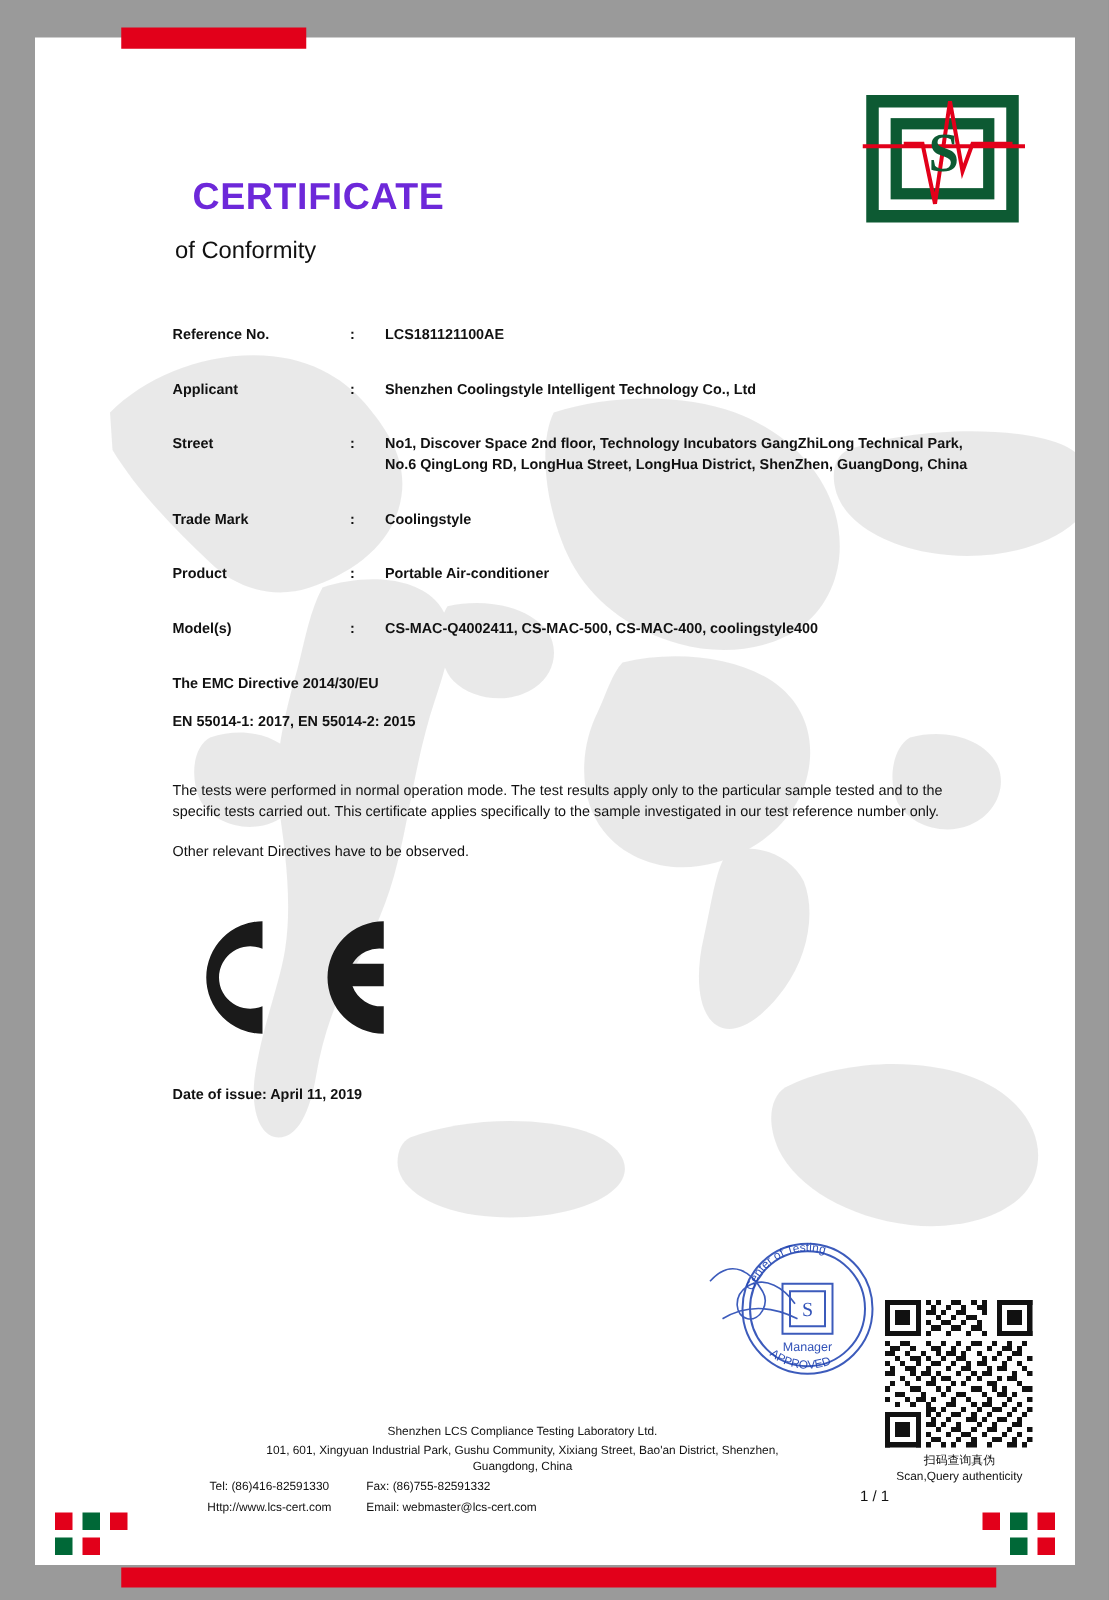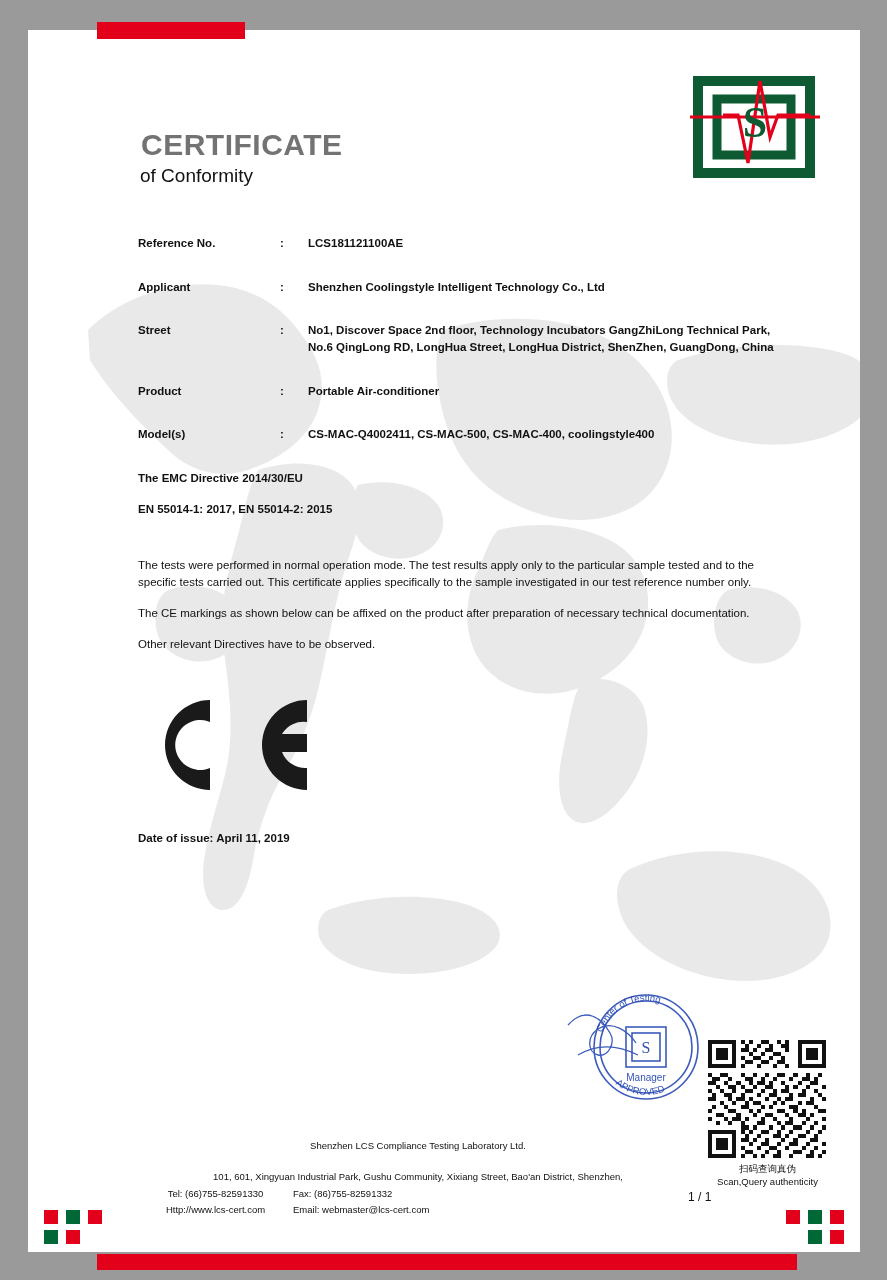--- a/index.html
+++ b/index.html
@@ -70,22 +70,22 @@
   .content {
     position: absolute;
     left: 110px;
     top: 95px;
     width: 640px;
   }
   h1.title {
     font-size: 30px;
     font-weight: bold;
     letter-spacing: 0.5px;
-    color: #737373;
-    margin: 3px;
+    color: #6d28d9;
+    margin: 16px;
     line-height: 1.1;
   }
   .subtitle {
     font-size: 19px;
     color: #111;
     margin: 4px 0 0 2px;
   }
   table.fields {
     margin-top: 48px;
     border-collapse: collapse;
@@ -125,21 +125,21 @@
   .footer {
     position: absolute;
     left: 110px;
     top: 1110px;
     width: 560px;
     font-size: 9.5px;
     color: #111;
     line-height: 1.35;
     text-align: center;
   }
-  .footer .f2 { margin-top: 18px; }
+  .footer .f2 { margin-top: 2px; }
   .footer-cols {
     margin-top: 4px;
     display: flex;
   }
   .footer-cols .c1 { width: 155px; }
   .page-no {
     position: absolute;
     left: 660px;
     top: 1160px;
     font-size: 12px;
@@ -217,36 +217,40 @@
           <td class="flabel">Applicant</td>
           <td class="fcolon">:</td>
           <td class="fvalue">Shenzhen Coolingstyle Intelligent Technology Co., Ltd</td>
         </tr>
         <tr>
           <td class="flabel">Street</td>
           <td class="fcolon">:</td>
           <td class="fvalue">No1, Discover Space 2nd floor, Technology Incubators GangZhiLong Technical Park, No.6 QingLong RD, LongHua Street, LongHua District, ShenZhen, GuangDong, China</td>
         </tr>
         <tr>
+          <td class="flabel">Trade Mark</td>
+          <td class="fcolon">:</td>
+          <td class="fvalue">Coolingstyle</td>
+        </tr>
+        <tr>
           <td class="flabel">Product</td>
           <td class="fcolon">:</td>
           <td class="fvalue">Portable Air-conditioner</td>
         </tr>
         <tr>
           <td class="flabel">Model(s)</td>
           <td class="fcolon">:</td>
           <td class="fvalue">CS-MAC-Q4002411, CS-MAC-500, CS-MAC-400, coolingstyle400</td>
         </tr>
       </tbody>
         </table>
 
       <p class="para bold">The EMC Directive 2014/30/EU</p>
       <p class="para bold">EN 55014-1: 2017, EN 55014-2: 2015</p>
       <p class="para gap">The tests were performed in normal operation mode. The test results apply only to the particular sample tested and to the specific tests carried out. This certificate applies specifically to the sample investigated in our test reference number only.</p>
-      <p class="para">The CE markings as shown below can be affixed on the product after preparation of necessary technical documentation.</p>
       <p class="para">Other relevant Directives have to be observed.</p>
 
       <svg class="ce-mark" viewBox="0 0 200 110" xmlns="http://www.w3.org/2000/svg">
         <path d="M78,10 A45,45 0 1,0 78,100 L78,78 A25,25 0 1,1 78,32 Z" fill="#1a1a1a"></path>
         <path d="M175,10 A45,45 0 1,0 175,100 L175,78 A25,25 0 0,1 150,62 L175,62 L175,44 L150,44 A25,25 0 0,1 175,32 Z" fill="#1a1a1a"></path>
       </svg>
 
       <div class="date-issue">Date of issue: April 11, 2019</div>
     </div>
 
@@ -479,22 +483,23 @@
     </svg>
 
     <div class="qr-caption">
       <div>扫码查询真伪</div>
       <div>Scan,Query authenticity</div>
     </div>
 
     <div class="footer">
       <div>Shenzhen LCS Compliance Testing Laboratory Ltd.</div>
       <div class="f2">101, 601, Xingyuan Industrial Park, Gushu Community, Xixiang Street, Bao'an District, Shenzhen,</div>
+      <div>Guangdong, China</div>
       <div class="footer-cols">
-        <div class="c1">Tel: (66)755-82591330</div>
+        <div class="c1">Tel: (86)416-82591330</div>
         <div>Fax: (86)755-82591332</div>
       </div>
       <div class="footer-cols">
         <div class="c1">Http://www.lcs-cert.com</div>
         <div>Email: webmaster@lcs-cert.com</div>
       </div>
     </div>
 
     <div class="page-no">1 / 1</div>
   </div>

